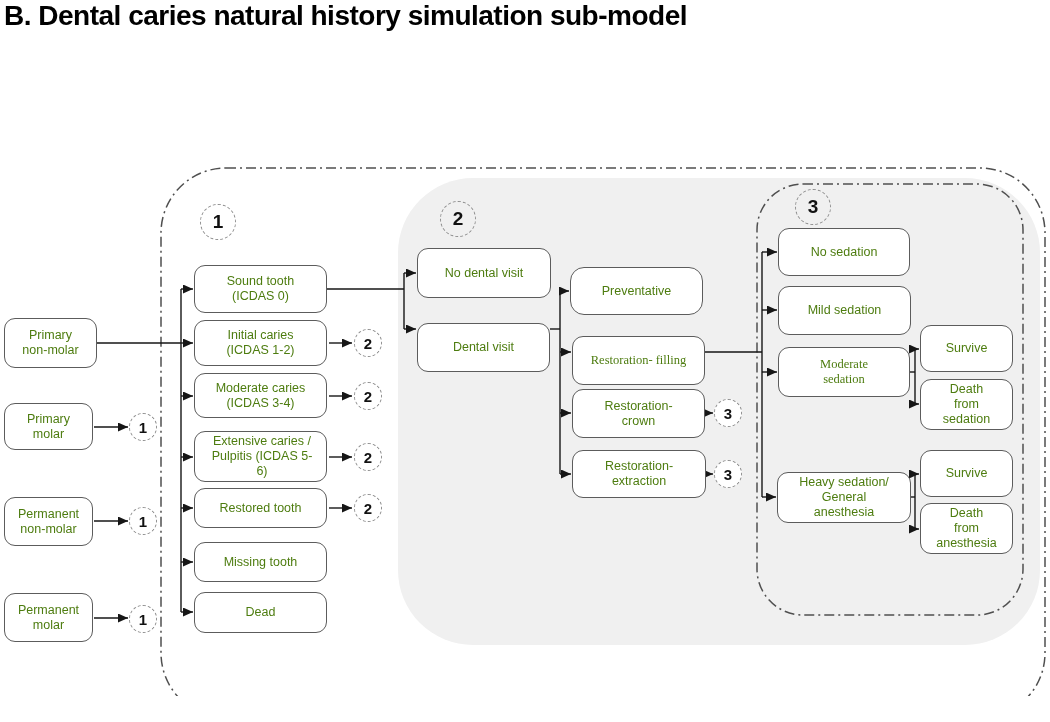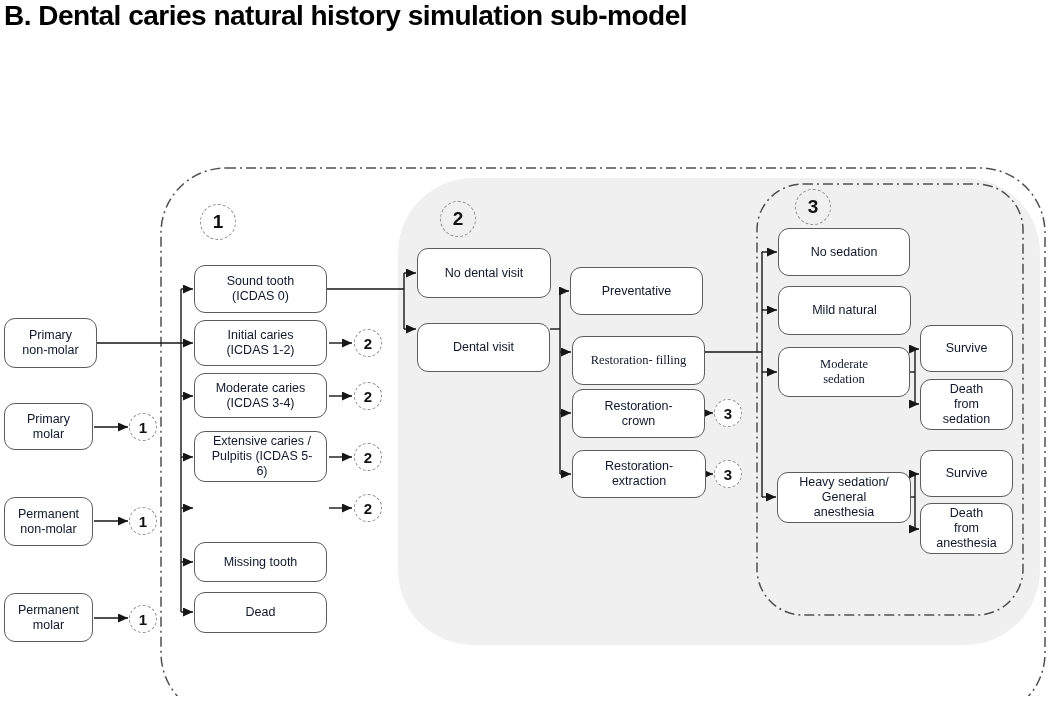--- a/index.html
+++ b/index.html
@@ -3,21 +3,21 @@
 <meta charset="utf-8">
 <style>
   html,body{margin:0;padding:0;background:#fff;}
   #canvas{position:relative;width:1050px;height:696px;background:#fff;overflow:hidden;
           font-family:"Liberation Sans",sans-serif;}
   #title{position:absolute;left:4px;top:0px;font-size:28px;font-weight:700;color:#000;
          letter-spacing:-0.5px;white-space:nowrap;}
   svg.wires{position:absolute;left:0;top:0;z-index:1;}
   .node{position:absolute;z-index:3;background:#ffffff;border:1.6px solid #5c5c5c;
         border-radius:11px;display:flex;align-items:center;justify-content:center;
-        text-align:center;font-size:12.5px;line-height:1.2;color:#0f172a;
+        text-align:center;font-size:12.5px;line-height:1.2;color:#4d7c0f;
         white-space:pre-line;padding:2px 3px;box-sizing:border-box;}
   .refc{position:absolute;z-index:3;width:28px;height:28px;border:1.5px dashed #8f8f8f;
         border-radius:50%;background:#fff;display:flex;align-items:center;justify-content:center;
         font-size:15px;font-weight:700;color:#111;box-sizing:border-box;}
   .hdrc{position:absolute;z-index:3;width:36px;height:36px;border:1.5px dashed #8f8f8f;
         border-radius:50%;background:transparent;display:flex;align-items:center;justify-content:center;
         font-size:19px;font-weight:700;color:#111;box-sizing:border-box;}
 </style>
 </head>
 <body>
@@ -109,34 +109,35 @@
 
   <div class="node" style="left:194px;top:265px;width:133px;height:48px;">Sound tooth
 (ICDAS 0)</div>
   <div class="node" style="left:194px;top:320px;width:133px;height:46px;">Initial caries
 (ICDAS 1-2)</div>
   <div class="node" style="left:194px;top:373px;width:133px;height:45px;">Moderate caries
 (ICDAS 3-4)</div>
   <div class="node" style="left:194px;top:431px;width:133px;height:51px;padding-left:6px;">Extensive caries /
 Pulpitis (ICDAS 5-
 6)</div>
+  <div class="node" style="left:194px;top:488px;width:133px;height:40px;">Restored tooth</div>
   <div class="node" style="left:194px;top:542px;width:133px;height:40px;">Missing tooth</div>
   <div class="node" style="left:194px;top:592px;width:133px;height:41px;">Dead</div>
 
   <div class="node" style="left:417px;top:248px;width:134px;height:50px;">No dental visit</div>
   <div class="node" style="left:417px;top:304px;width:133px;height:49px;margin-top:19px;">Dental visit</div>
-  <div class="node" style="left:570px;top:267px;width:133px;height:48px;">Preventative</div>
+  <div class="node" style="left:570px;top:267px;width:133px;height:48px;border-radius:14px;">Preventative</div>
   <div class="node" style="left:572px;top:336px;width:133px;height:49px;font-family:Liberation Serif, serif;">Restoration- filling</div>
   <div class="node" style="left:572px;top:389px;width:133px;height:49px;">Restoration-
 crown</div>
   <div class="node" style="left:572px;top:450px;width:134px;height:48px;">Restoration-
 extraction</div>
 
   <div class="node" style="left:778px;top:228px;width:132px;height:48px;">No sedation</div>
-  <div class="node" style="left:778px;top:286px;width:133px;height:49px;">Mild natural</div>
+  <div class="node" style="left:778px;top:286px;width:133px;height:49px;">Mild sedation</div>
   <div class="node" style="left:778px;top:347px;width:132px;height:50px;font-family:Liberation Serif, serif;">Moderate
 sedation</div>
   <div class="node" style="left:920px;top:325px;width:93px;height:47px;">Survive</div>
   <div class="node" style="left:920px;top:379px;width:93px;height:51px;">Death
 from
 sedation</div>
   <div class="node" style="left:777px;top:472px;width:134px;height:51px;">Heavy sedation/
 General
 anesthesia</div>
   <div class="node" style="left:920px;top:450px;width:93px;height:47px;">Survive</div>

